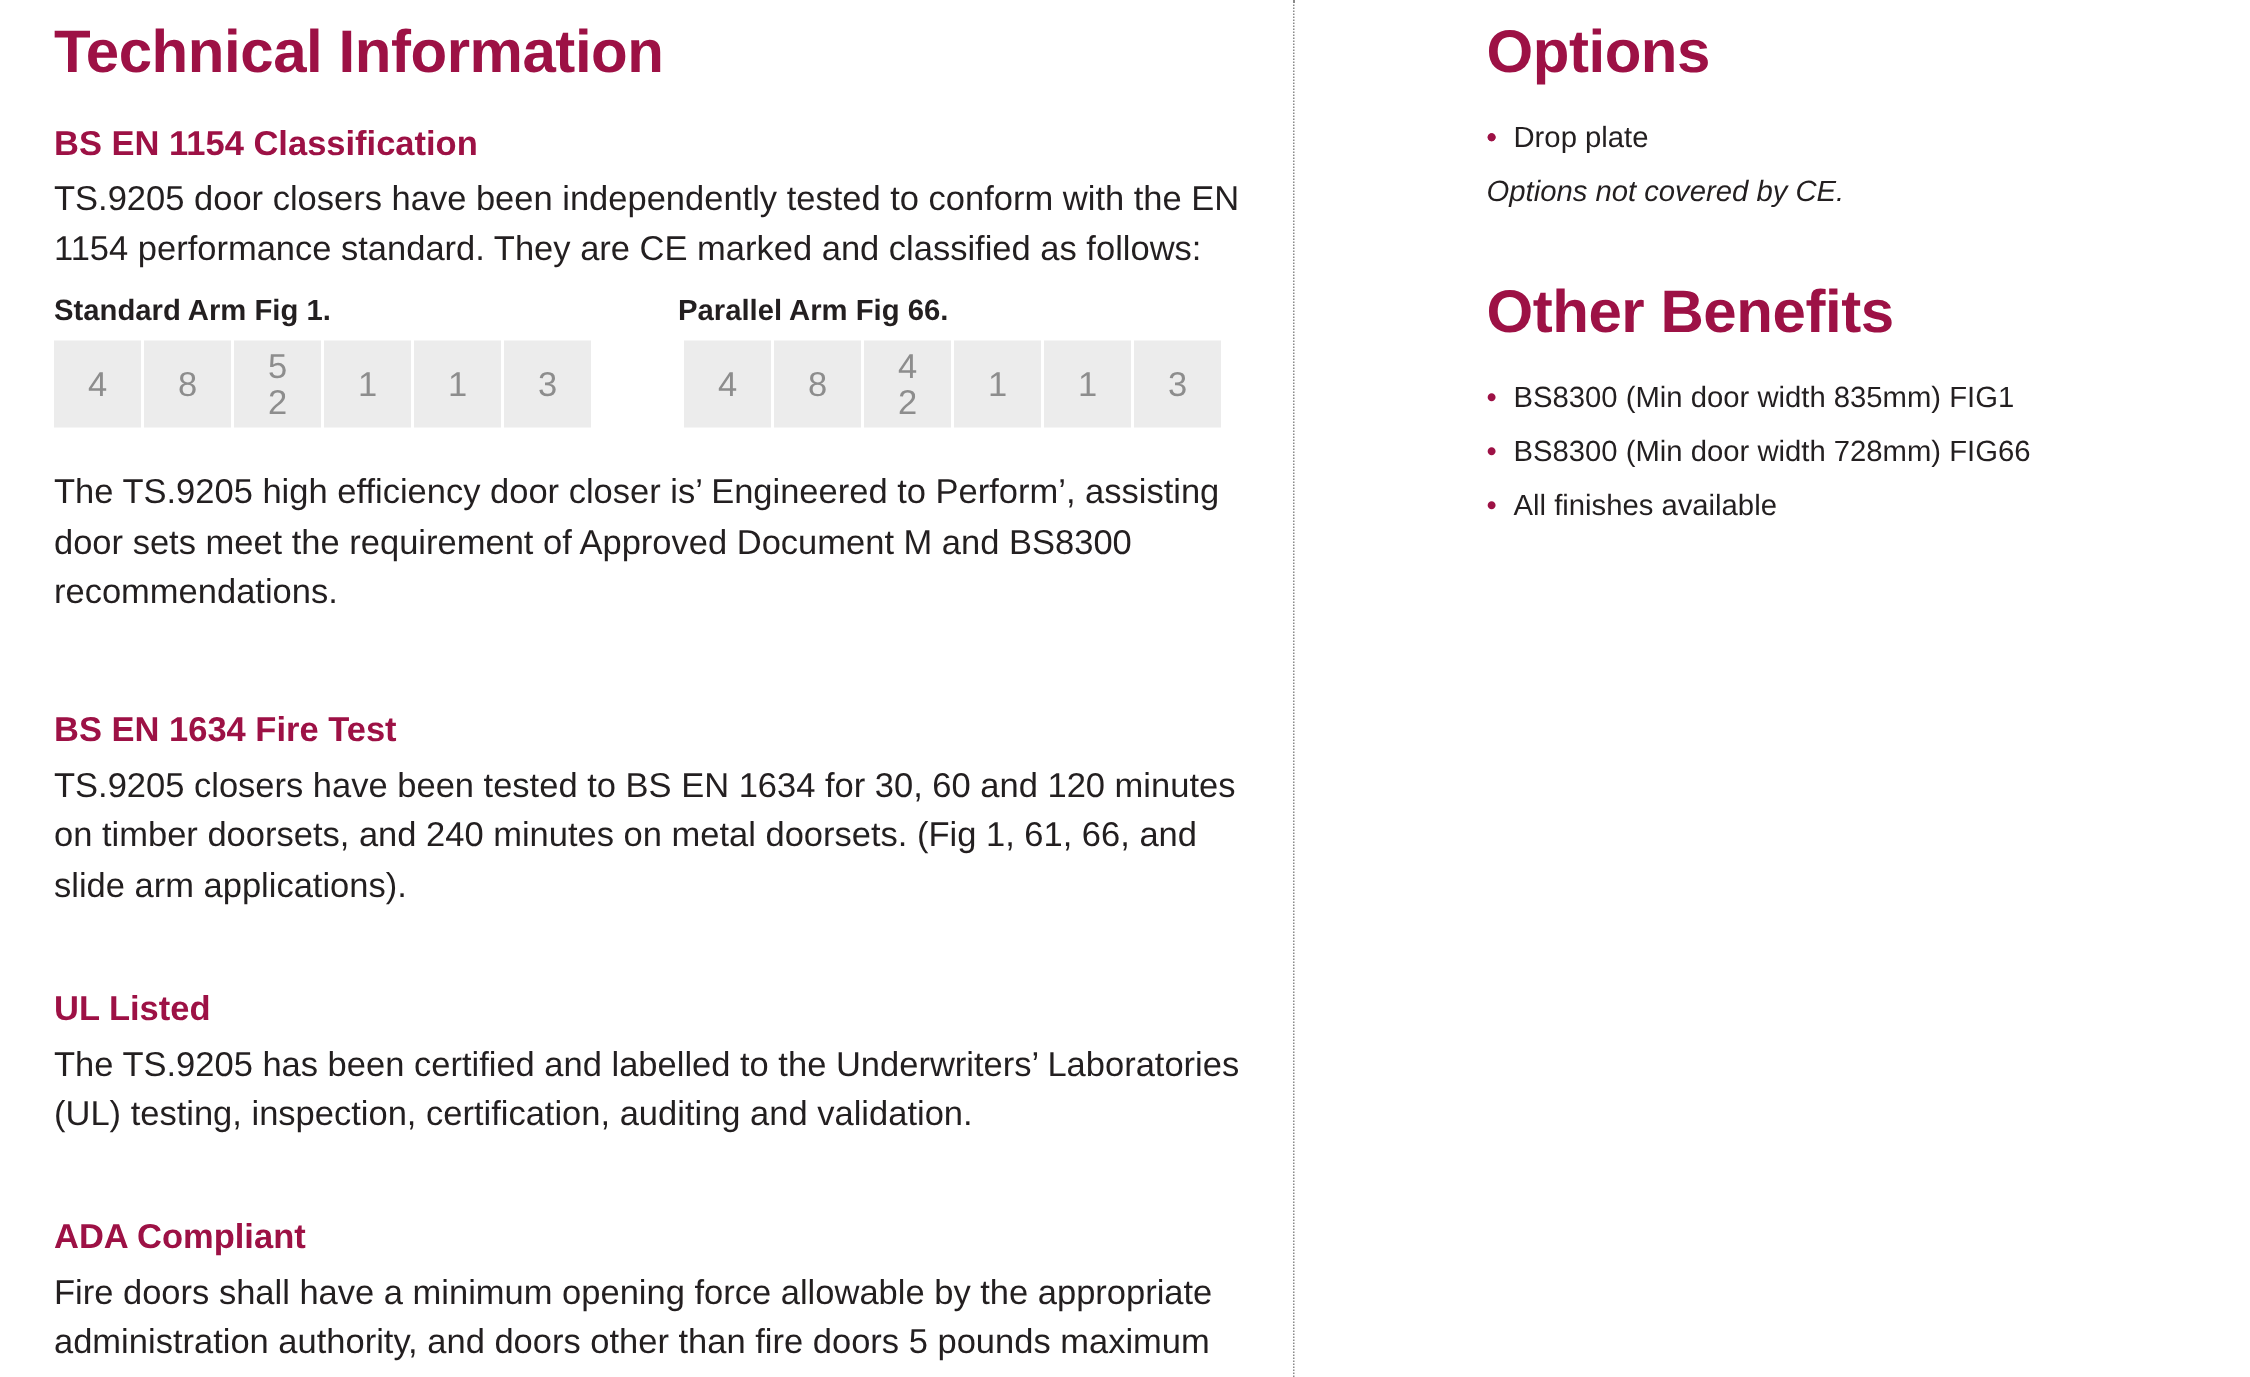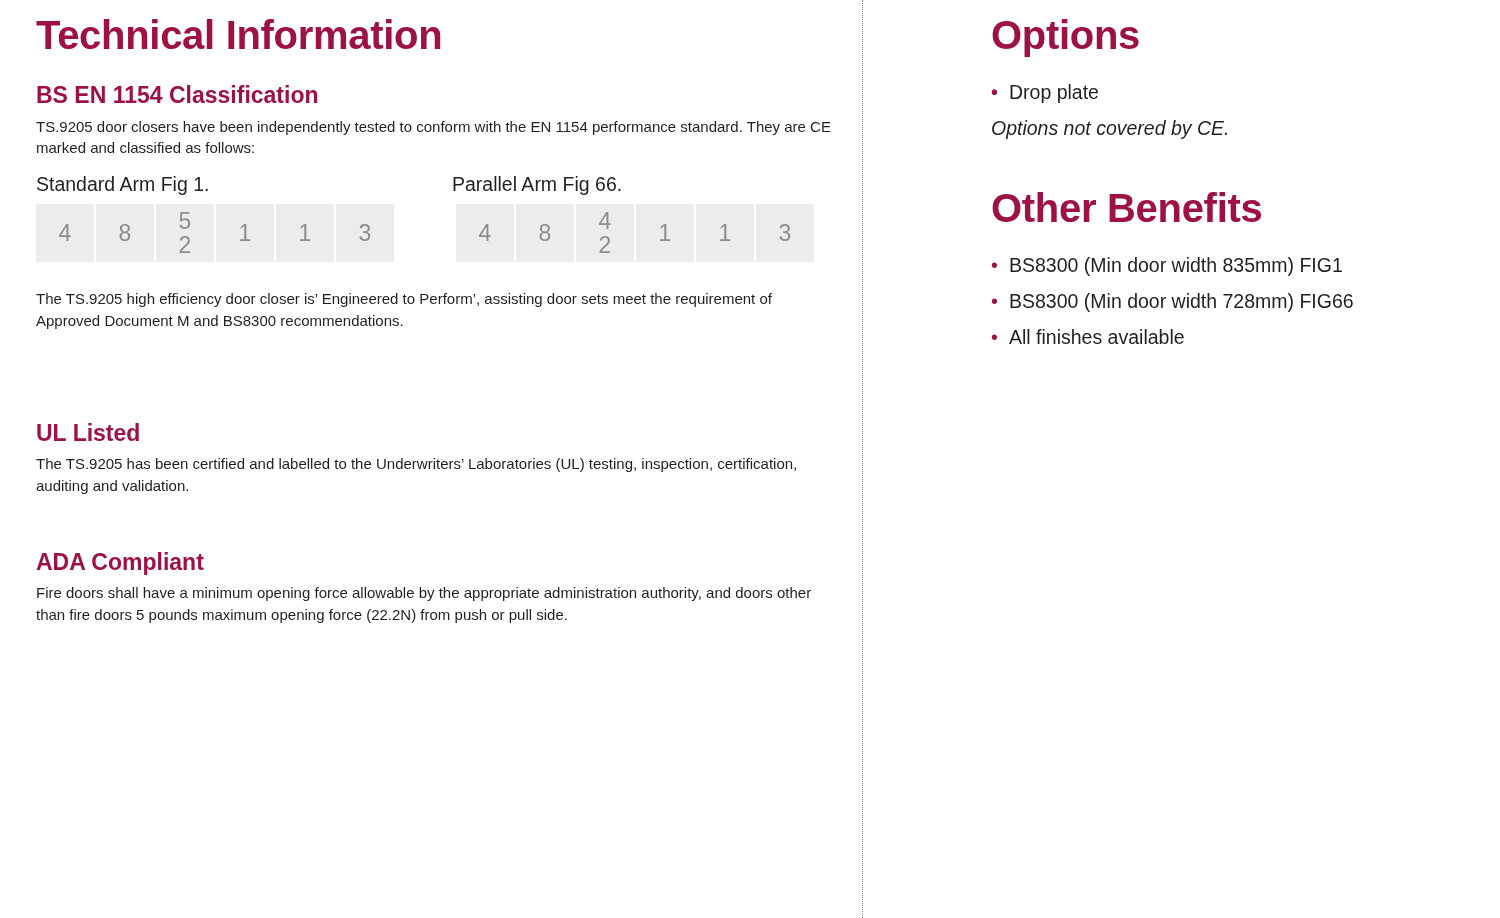--- a/index.html
+++ b/index.html
@@ -53,39 +53,39 @@
     margin-bottom: 22px;
   }
   h2.sub {
     color: #9d1145;
     font-size: 23px;
     font-weight: bold;
     margin: 0 0 6px 0;
     line-height: 1.2;
   }
   p.body {
-    font-size: 15px;
+    font-size: 23px;
     line-height: 1.45;
     margin: 0;
     color: #231f20;
   }
   .block {
     margin-bottom: 26px;
   }
   .block.tight {
     margin-bottom: 28px;
   }
   .arm-labels {
     display: flex;
     margin-top: 14px;
     margin-bottom: 8px;
   }
   .arm-label {
     font-size: 19.5px;
-    font-weight: normal;
+    font-weight: bold;
     color: #231f20;
   }
   .arm-label.first {
     width: 416px;
   }
   .class-row {
     display: flex;
     align-items: flex-start;
   }
   .class-group {
@@ -213,20 +213,24 @@
             </div>
         </div>
       </div>
 
       <div class="spacer-26"></div>
       <p class="body">The TS.9205 high efficiency door closer is’ Engineered to Perform’, assisting door sets meet the requirement of Approved Document M and BS8300 recommendations.</p>
     </div>
 
     <div class="spacer-34"></div>
 
+    <div class="block">
+      <h2 class="sub">BS EN 1634 Fire Test</h2>
+      <p class="body">TS.9205 closers have been tested to BS EN 1634 for 30, 60 and 120 minutes on timber doorsets, and 240 minutes on metal doorsets. (Fig 1, 61, 66, and slide arm applications).</p>
+    </div>
 
     <div class="spacer-26"></div>
 
     <div class="block">
       <h2 class="sub">UL Listed</h2>
       <p class="body">The TS.9205 has been certified and labelled to the Underwriters’ Laboratories (UL) testing, inspection, certification, auditing and validation.</p>
     </div>
 
     <div class="spacer-26"></div>
 

